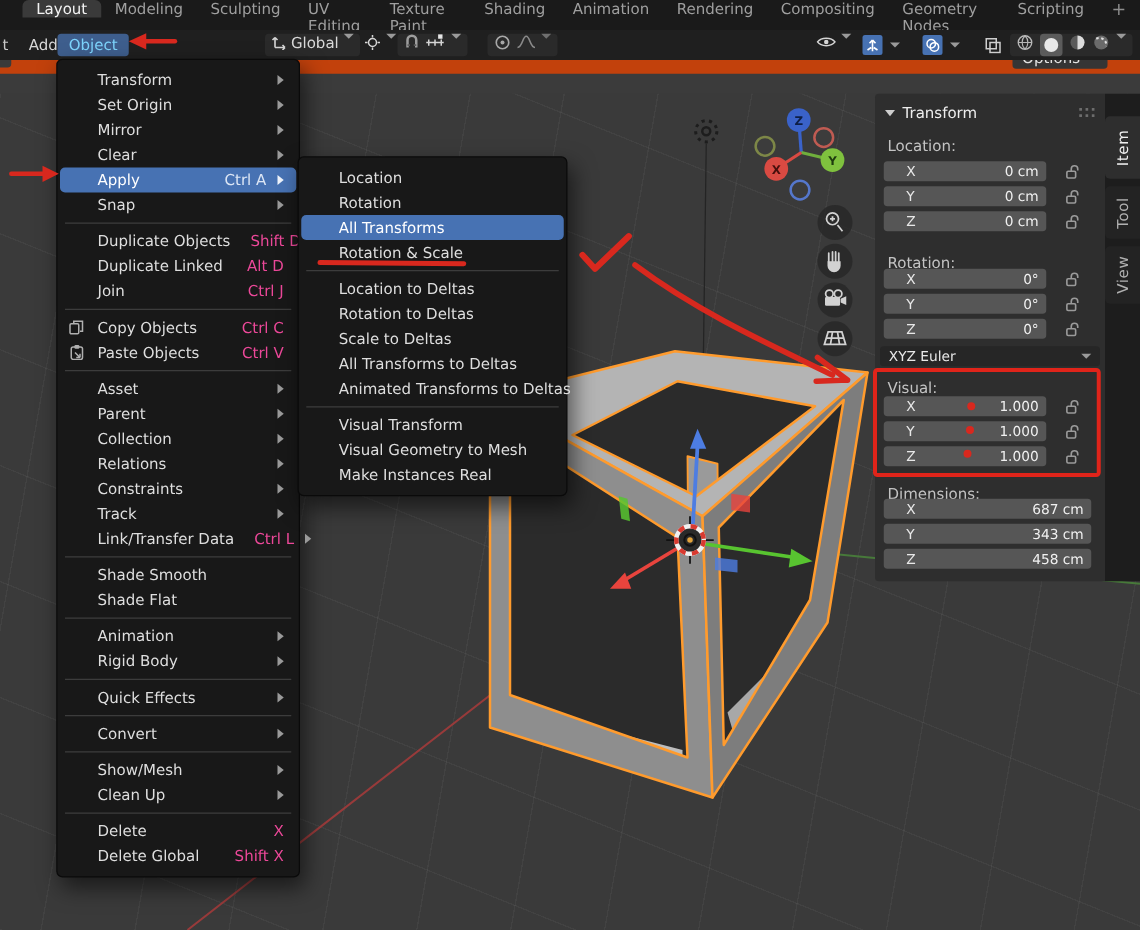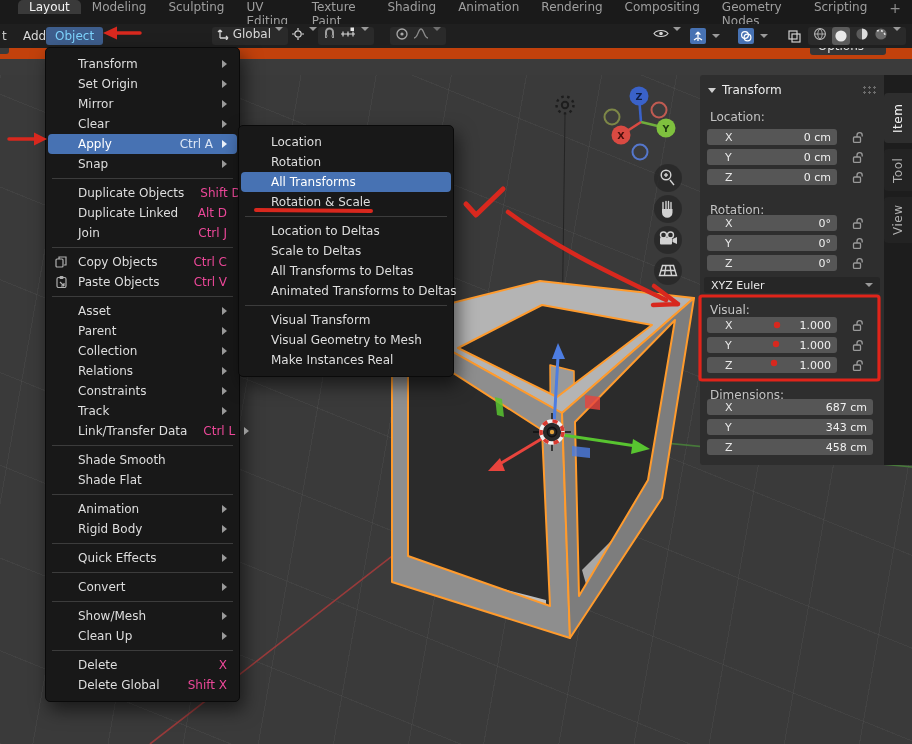--- a/index.html
+++ b/index.html
@@ -562,20 +562,23 @@
         <span class="lbl">All Transforms</span>
       </div>
     <div class="mi">
         <span class="lbl">Rotation &amp; Scale</span>
       </div>
     <div class="sep"></div>
     <div class="mi">
         <span class="lbl">Location to Deltas</span>
       </div>
     <div class="mi">
+        <span class="lbl">Rotation to Deltas</span>
+      </div>
+    <div class="mi">
         <span class="lbl">Scale to Deltas</span>
       </div>
     <div class="mi">
         <span class="lbl">All Transforms to Deltas</span>
       </div>
     <div class="mi">
         <span class="lbl">Animated Transforms to Deltas</span>
       </div>
     <div class="sep"></div>
     <div class="mi">

